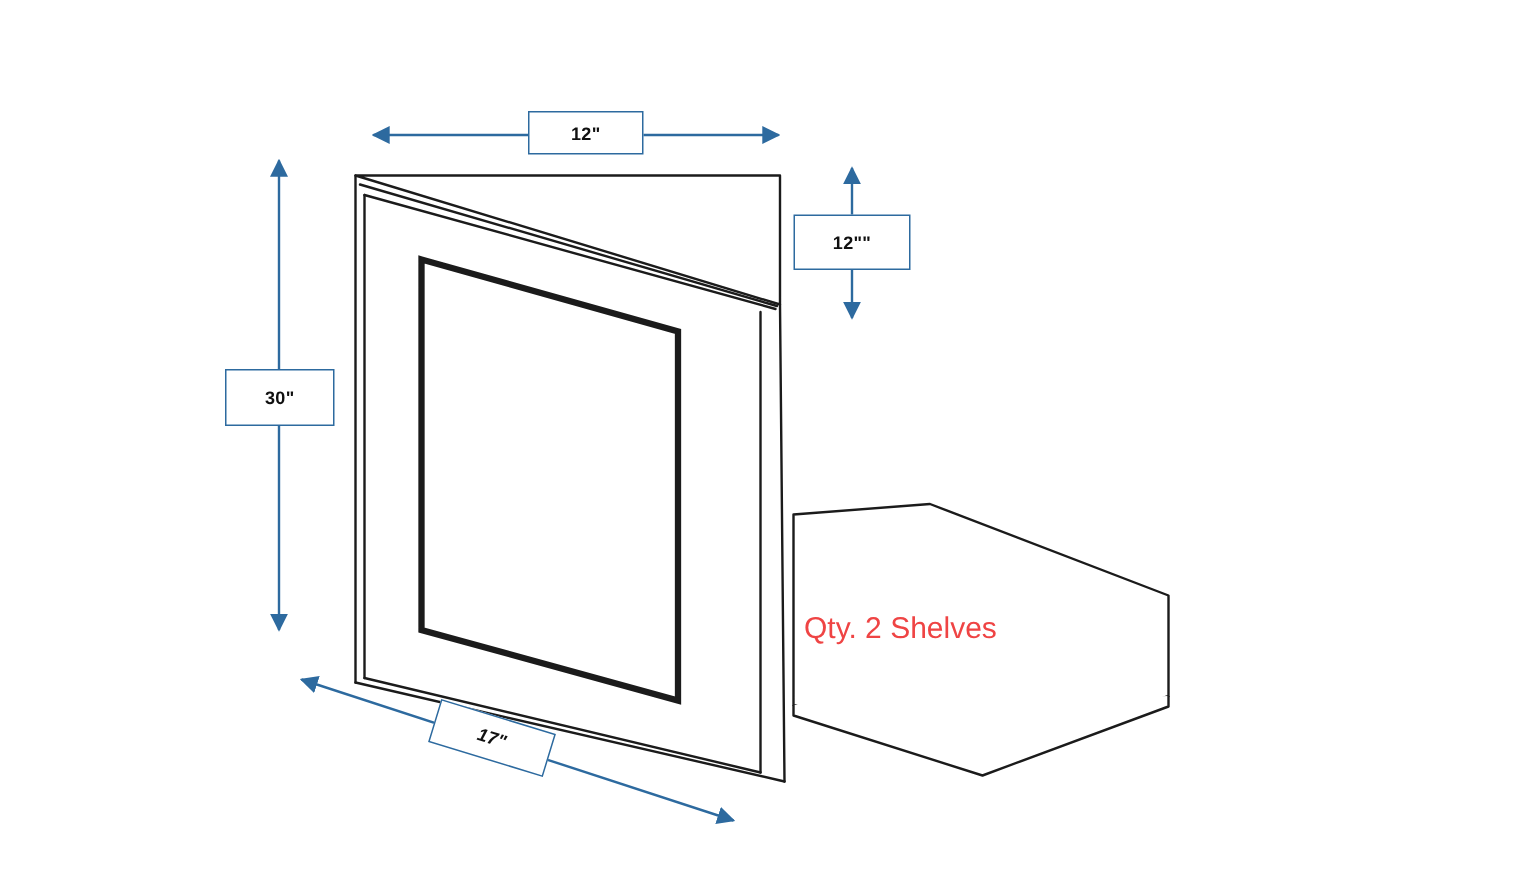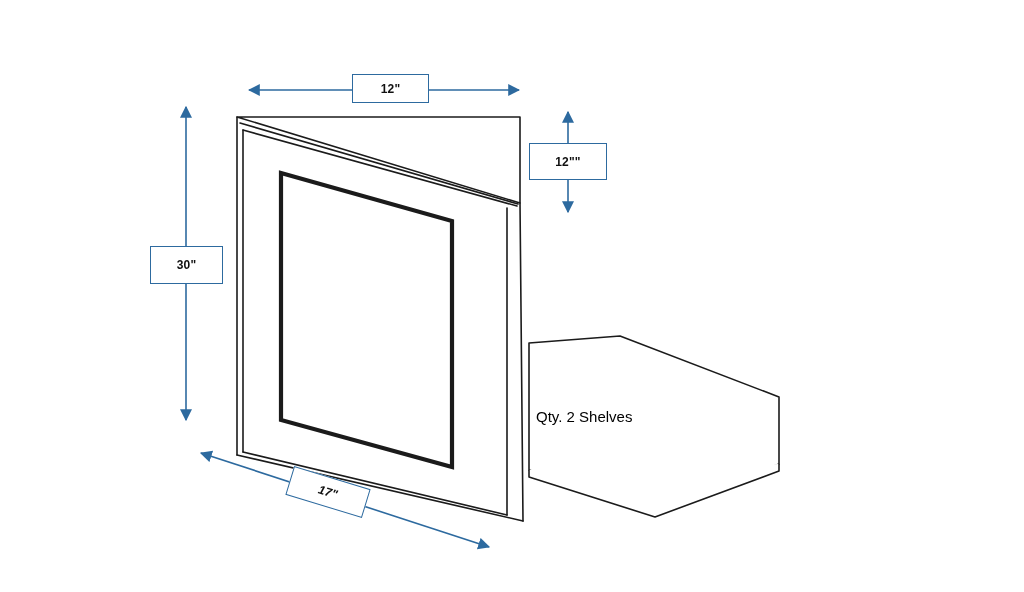--- a/index.html
+++ b/index.html
@@ -18,21 +18,21 @@
   .dim-line{stroke:var(--dim);stroke-width:1.6;fill:none;}
   #arrowhead path{fill:var(--dim);}
   .dim-box{
     position:absolute;z-index:2;background:#ffffff;
     border:1.4px solid var(--dim);
     display:flex;align-items:center;justify-content:center;
     font-size:12px;font-weight:600;color:#101010;letter-spacing:.2px;
   }
   .dim-box.rotated{transform:rotate(17deg);font-style:italic;}
   .note{
-    position:absolute;z-index:2;color:#000000;font-size:15px;font-weight:400;
+    position:absolute;z-index:2;color:#ef4444;font-size:20px;font-weight:400;
     white-space:nowrap;
   }
 </style>
 </head>
 <body>
 
 <div class="canvas">
 
   <svg width="1024" height="592" viewBox="0 0 1024 592">
     <defs>

